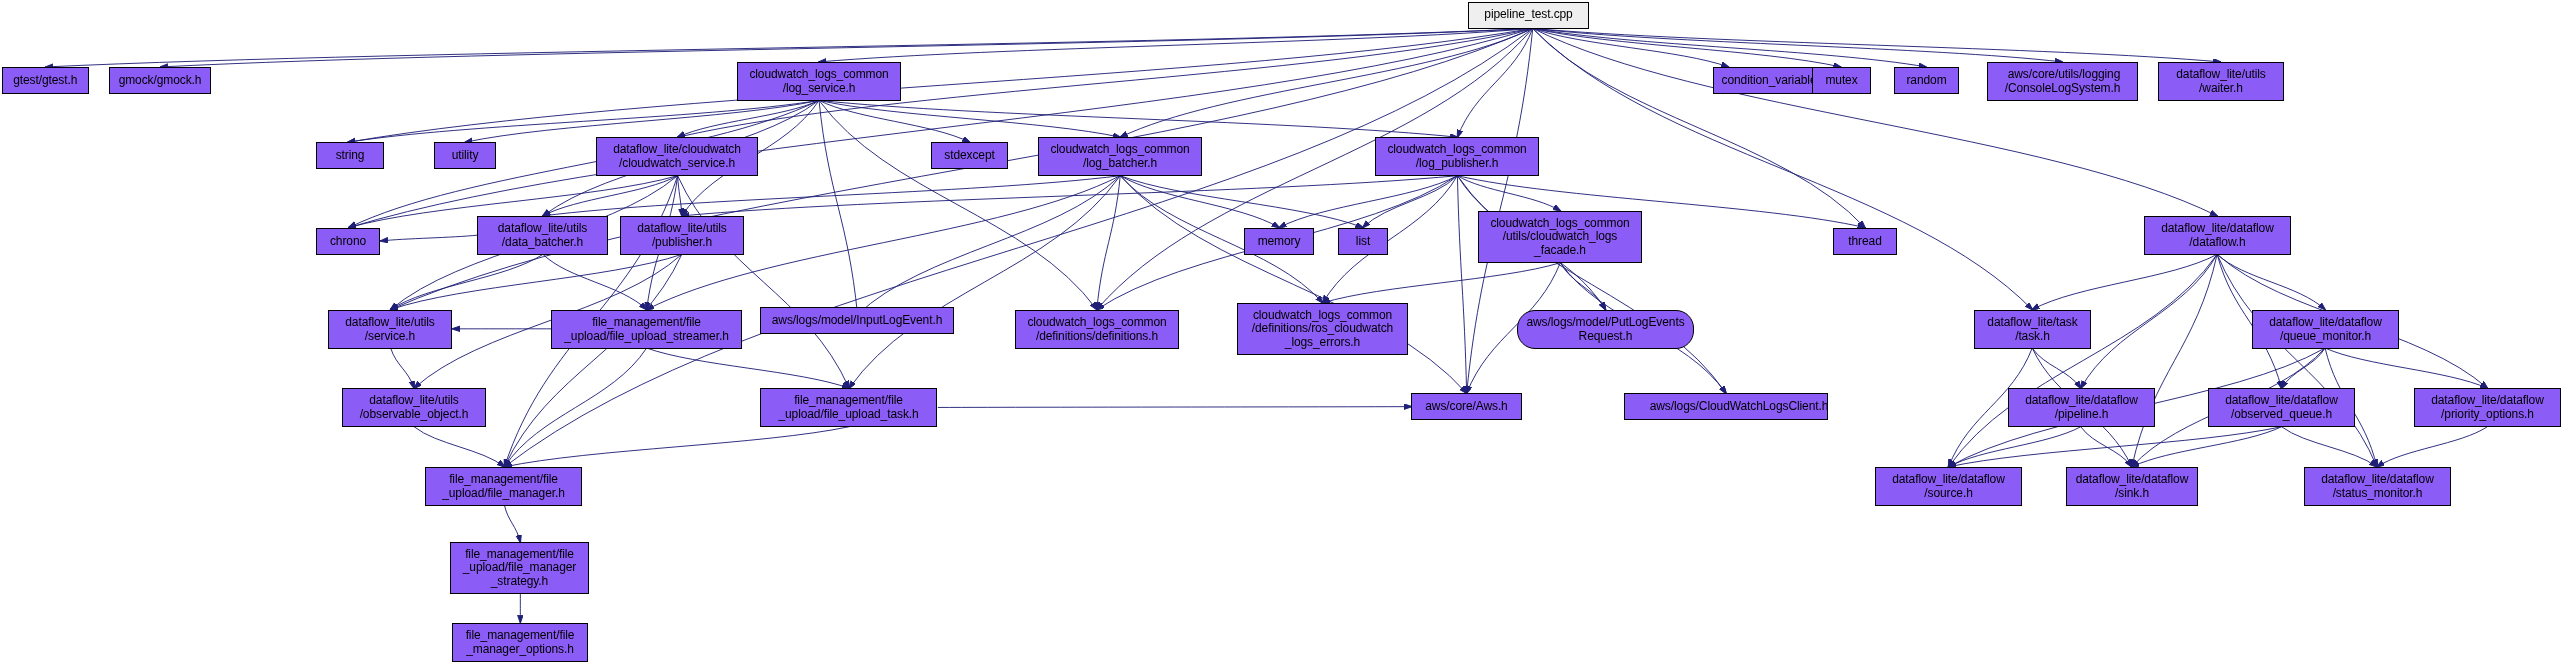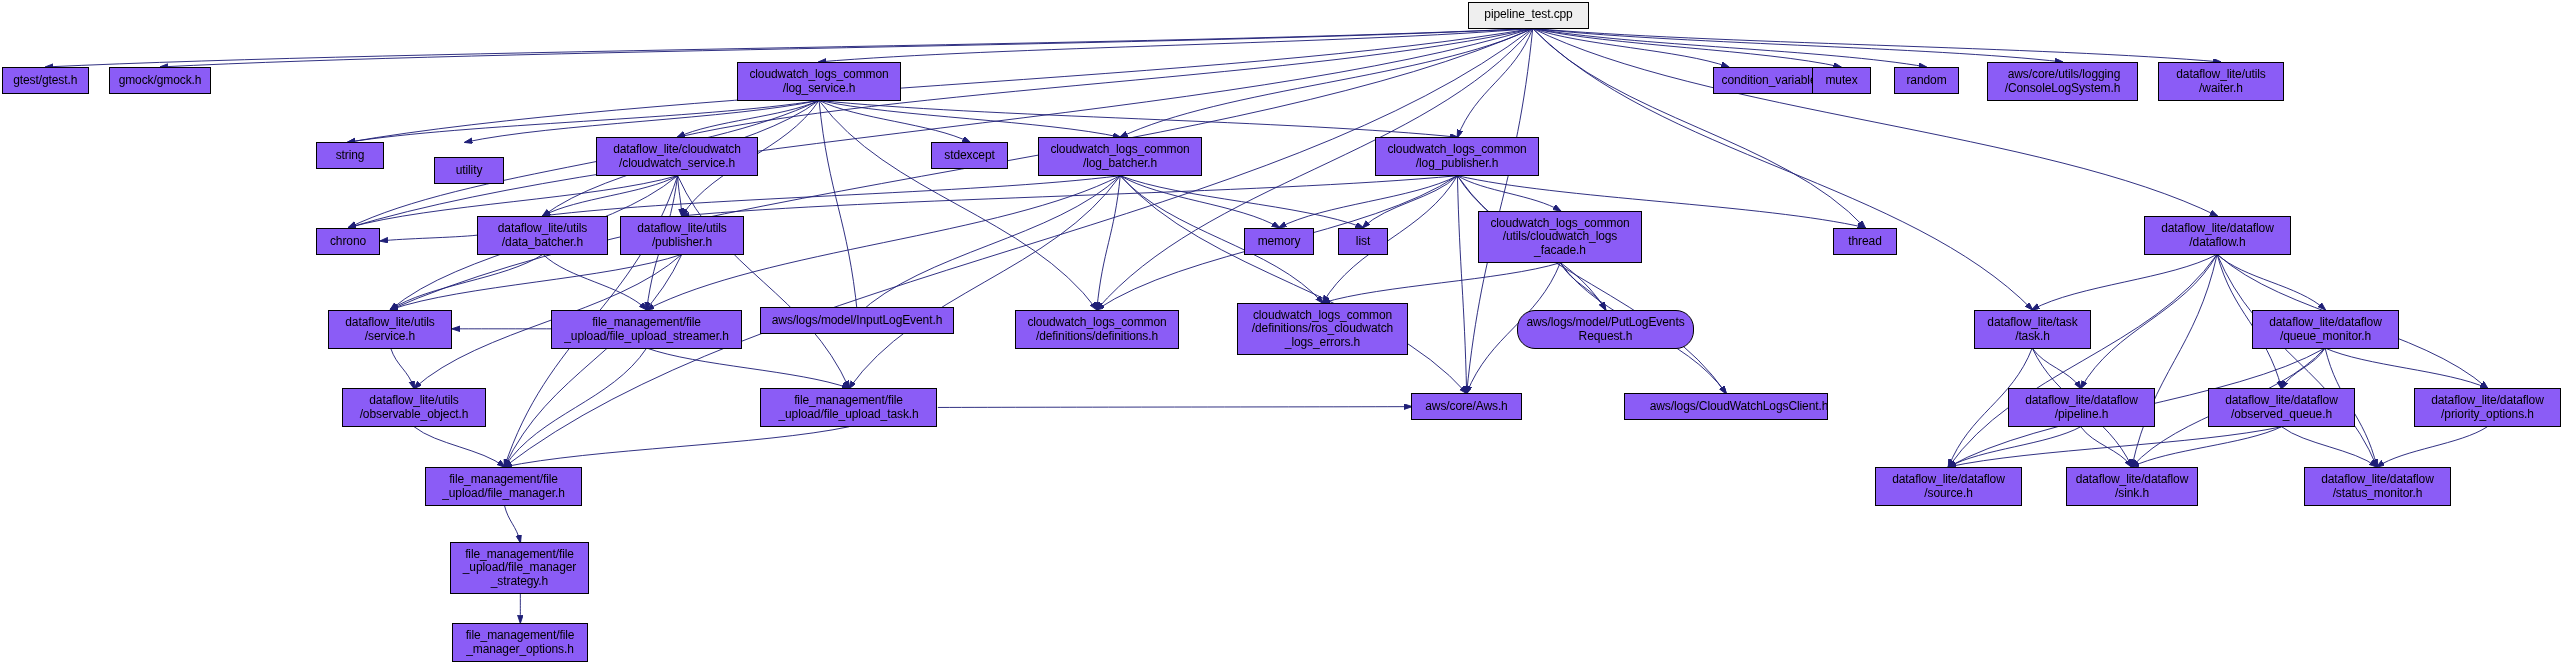--- a/index.html
+++ b/index.html
@@ -172,21 +172,21 @@
       <div class="node" style="left: 737px; top: 62px; width: 164px; height: 39px;">cloudwatch_logs_common
 /log_service.h</div>
       <div class="node" style="left: 1673px; top: 67px; width: 112px; height: 27px; margin-left: 40px;">condition_variable</div>
       <div class="node" style="left: 1812px; top: 67px; width: 59px; height: 27px;">mutex</div>
       <div class="node" style="left: 1894px; top: 67px; width: 65px; height: 27px;">random</div>
       <div class="node" style="left: 1987px; top: 62px; width: 151px; height: 39px; text-align: right;">aws/core/utils/logging
 /ConsoleLogSystem.h</div>
       <div class="node" style="left: 2158px; top: 62px; width: 126px; height: 39px;">dataflow_lite/utils
 /waiter.h</div>
       <div class="node" style="left: 316px; top: 142px; width: 68px; height: 27px;">string</div>
-      <div class="node" style="left: 434px; top: 142px; width: 70px; height: 27px; margin-top: 15px;">utility</div>
+      <div class="node" style="left: 434px; top: 142px; width: 62px; height: 27px;">utility</div>
       <div class="node" style="left: 596px; top: 137px; width: 162px; height: 39px;">dataflow_lite/cloudwatch
 /cloudwatch_service.h</div>
       <div class="node" style="left: 931px; top: 142px; width: 77px; height: 27px;">stdexcept</div>
       <div class="node" style="left: 1038px; top: 137px; width: 164px; height: 39px;">cloudwatch_logs_common
 /log_batcher.h</div>
       <div class="node" style="left: 1375px; top: 137px; width: 164px; height: 39px;">cloudwatch_logs_common
 /log_publisher.h</div>
       <div class="node" style="left: 2144px; top: 216px; width: 147px; height: 39px;">dataflow_lite/dataflow
 /dataflow.h</div>
       <div class="node" style="left: 316px; top: 228px; width: 64px; height: 27px;">chrono</div>

